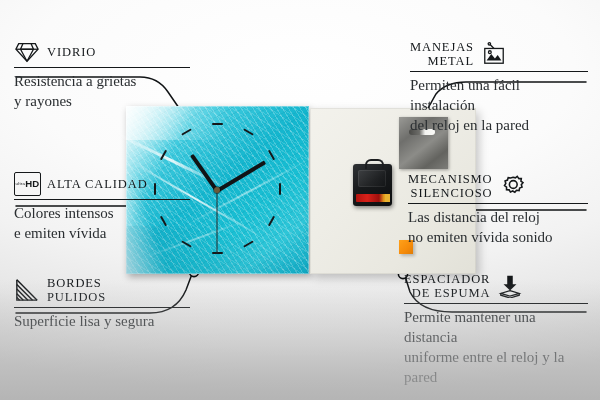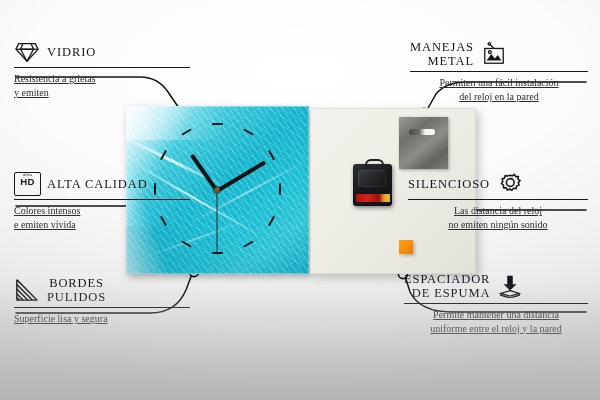--- a/index.html
+++ b/index.html
@@ -97,43 +97,43 @@
   .co-head{display:flex;align-items:center;gap:7px;}
   .co-title{
     font-family:"Liberation Serif", serif;
     font-size:12.5px;letter-spacing:.9px;color:#14181b;line-height:1.12;
     text-transform:uppercase;font-weight:400;
   }
   .co-title .l2{display:block;}
   .co-rule{height:1.4px;background:#15181a;margin:3px 0 4px 0;}
   .co-desc{
     font-family:"Liberation Serif", serif;
-    font-size:10px;color:#2a2e31;line-height:1.32;text-decoration:underline;
+    font-size:15px;color:#2a2e31;line-height:1.32;
   }
   .co-icon{width:26px;height:24px;flex:0 0 26px;}
 
   
   .left .co-head{justify-content:flex-start;}
-  .left .co-title{text-align:center;}
+  .left .co-title{text-align:left;}
   .left .co-desc{text-align:left;}
   
   .right .co-head{justify-content:flex-start;}
   .right .co-title{text-align:right;}
-  .right .co-desc{text-align:center;}
+  .right .co-desc{text-align:left;}
 
   #co-vidrio{left:14px;top:40px;width:176px;}
   #co-impresion{left:14px;top:172px;width:176px;}
   #co-bordes{left:14px;top:276px;width:176px;}
   #co-manejas{left:410px;top:40px;width:178px;}
   #co-mecanismo{left:408px;top:172px;width:180px;}
   #co-espaciador{left:404px;top:272px;width:184px;}
 
   .hd-badge{
     width:25px;height:22px;border:1.6px solid #15181a;border-radius:2px;
-    display:flex;flex-direction:column;align-items:center;line-height:1;
+    display:flex;flex-direction:row;align-items:center;justify-content:center;line-height:1;
   }
   .hd-ultra{font-family:"Liberation Sans",sans-serif;font-size:4.4px;letter-spacing:.2px;color:#15181a;}
   .hd-main{font-family:"Liberation Sans",sans-serif;font-size:9.6px;font-weight:bold;color:#15181a;letter-spacing:.2px;}
 </style>
 </head>
 <body>
 
 <div id="stage">
 
   <svg id="wires" viewBox="0 0 600 400" xmlns="http://www.w3.org/2000/svg">
@@ -212,21 +212,21 @@
           <path d="M7 10 H21"></path>
         </svg>
       </span>
       <span class="co-title">
         <span>VIDRIO</span>
       </span>
     </div>
     <div class="co-rule"></div>
     <div class="co-desc">
       <span>Resistencia a grietas</span><br>
-      <span>y emiten</span>
+      <span>y rayones</span>
     </div>
   </div>
 
   <div class="callout left" id="co-impresion">
     <div class="co-head">
       <span class="co-icon">
         <span class="hd-badge">
           <span class="hd-ultra">ultra</span>
           <span class="hd-main">HD</span>
         </span>
@@ -284,33 +284,34 @@
     <div class="co-rule"></div>
     <div class="co-desc">
       <span>Permiten una fácil instalación</span><br>
       <span>del reloj en la pared</span>
     </div>
   </div>
 
   <div class="callout right" id="co-mecanismo">
     <div class="co-head">
       <span class="co-title">
+        <span>MECANISMO</span>
         <span class="l2">SILENCIOSO</span>
       </span>
       <span class="co-icon">
         <svg viewBox="0 0 28 26" width="26" height="24" fill="none" stroke="#15181a" stroke-width="1.7">
           <path d="M14 3.5 L16.6 4.2 L18.6 2.6 L20.4 5 L23 5 L22.6 7.8 L24.8 9.4 L23 11.6 L23.8 14.2 L21.2 15.2 L20.6 18 L17.8 17.6 L16 19.8 L13.6 18.4 L11.2 19.6 L9.8 17.2 L7 17 L7 14.2 L4.8 12.6 L6.2 10.2 L5.4 7.6 L8 6.6 L8.8 3.9 L11.5 4.3 Z"></path>
           <circle cx="14.3" cy="11.4" r="4.2"></circle>
         </svg>
       </span>
     </div>
     <div class="co-rule"></div>
     <div class="co-desc">
       <span>Las distancia del reloj</span><br>
-      <span>no emiten ningún sonido</span>
+      <span>no emiten vívida sonido</span>
     </div>
   </div>
 
   <div class="callout right" id="co-espaciador">
     <div class="co-head">
       <span class="co-title">
         <span>ESPACIADOR</span>
         <span class="l2">DE ESPUMA</span>
       </span>
       <span class="co-icon">

